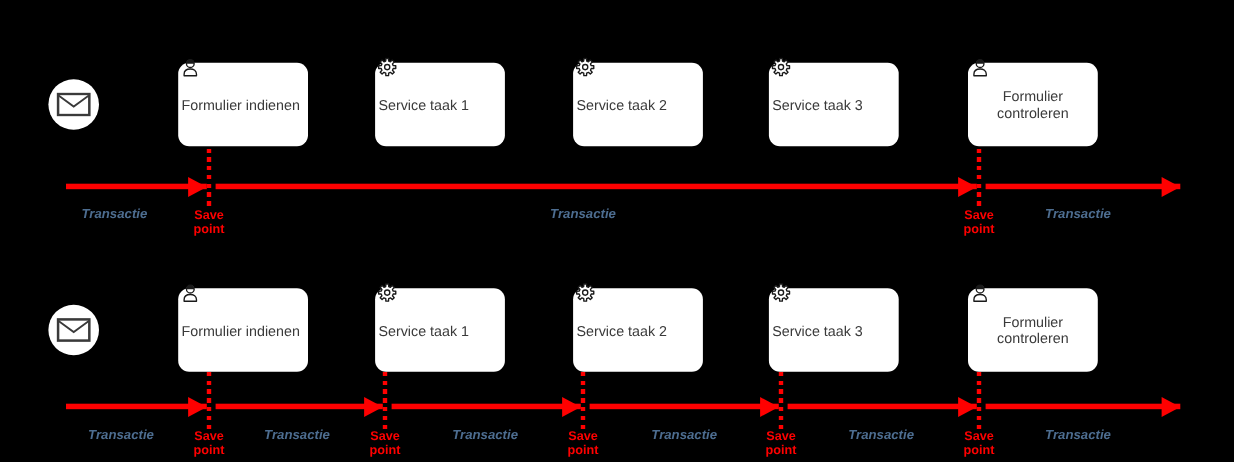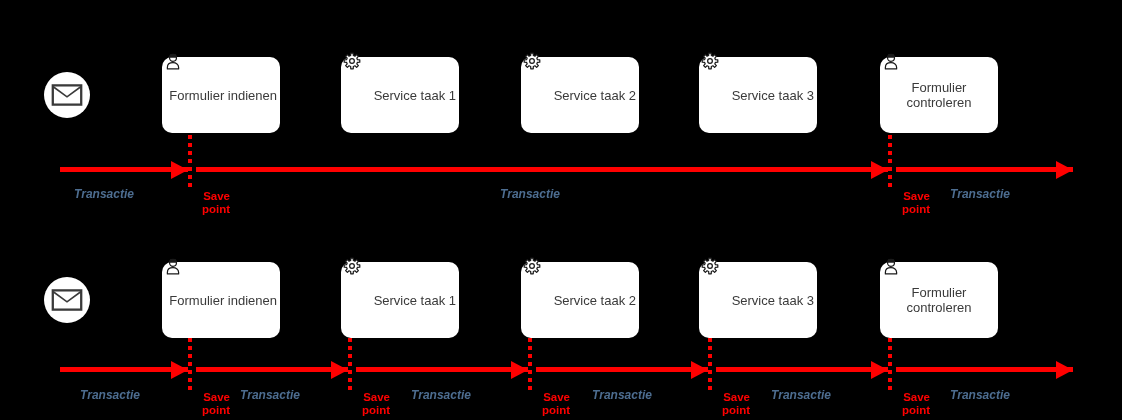--- a/index.html
+++ b/index.html
@@ -4,21 +4,21 @@
 <style>
   html,body { margin:0; padding:0; background:#000; }
   #stage {
     position:relative; width:1122px; height:420px; overflow:hidden;
     background:#000000;
     font-family:"Liberation Sans", sans-serif;
   }
   .task {
     position:absolute; width:118px; height:76px;
     background:#ffffff; border-radius:10px;
-    display:flex; align-items:center; justify-content:flex-end;
+    display:flex; align-items:center; justify-content:flex-start;
     text-align:center; font-size:13px; line-height:15px; color:#3a3a3a;
     padding:0 3px; box-sizing:border-box;
   }
   .task .icon { position:absolute; top:-5px; left:2px; width:18px; height:18px; }
   .icon svg { display:block; }
   .event {
     position:absolute; width:46px; height:46px; background:#ffffff;
     border-radius:50%; display:flex; align-items:center; justify-content:center;
   }
   .arrow { position:absolute; height:5px; background:#ff0000; }
@@ -27,21 +27,21 @@
     width:0; height:0;
     border-left:17px solid #ff0000;
     border-top:9px solid transparent;
     border-bottom:9px solid transparent;
   }
   .dotline {
     position:absolute; width:4px;
     background:repeating-linear-gradient(to bottom, #ff0000 0 4px, transparent 4px 8px);
   }
   .save {
-    position:absolute; width:80px; margin-left:-40px; text-align:right;
+    position:absolute; width:80px; margin-left:-40px; text-align:center;
     color:#ff0000; font-weight:bold; font-size:11.5px; line-height:13px;
   }
   .save span { display:block; }
   .trans {
     position:absolute; transform:translateX(-50%);
     color:#4d6d90; font-weight:bold; font-style:italic; font-size:12px;
     white-space:nowrap;
   }
 </style>
 </head>

